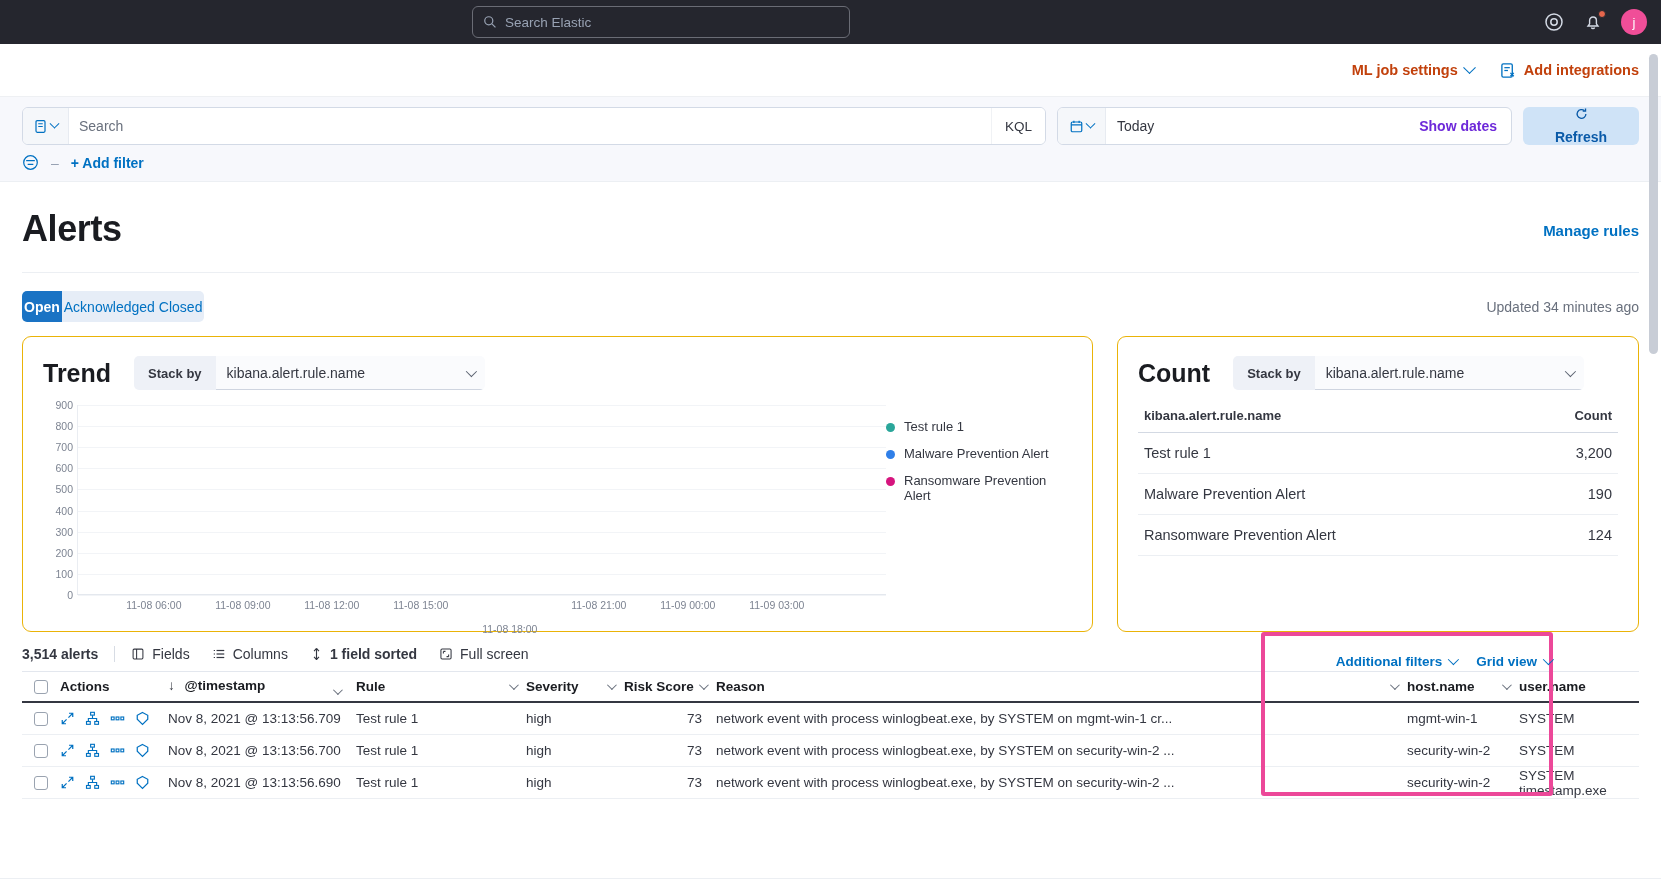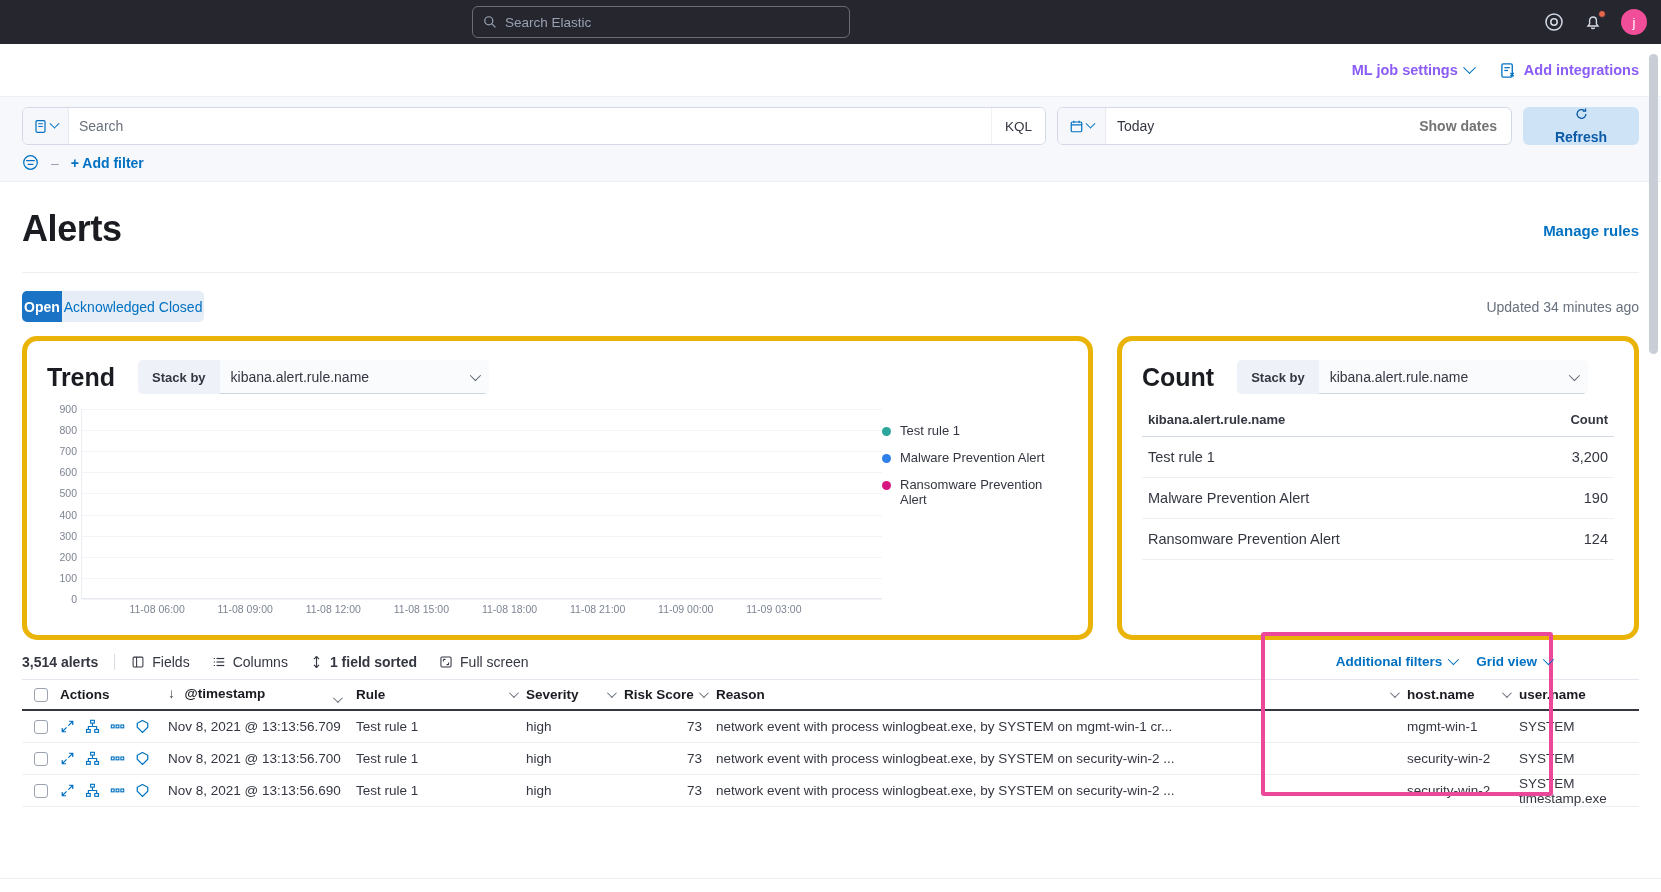--- a/index.html
+++ b/index.html
@@ -26,35 +26,35 @@
   .badge-dot{ position:absolute; top:-1px; right:-2px; width:8px; height:8px; border-radius:50%; background:#e7664c; border:1px solid #25262e;}
   .avatar{
     width:26px;height:26px;border-radius:50%;background:#f04e98;color:#fff;
     display:flex;align-items:center;justify-content:center;font-size:13px;font-weight:400;
   }
   
   .subnav{
     height:53px; background:#fff; border-bottom:1px solid #eef0f3;
     display:flex; align-items:center; justify-content:flex-end; padding-right:22px; gap:26px;
   }
-  .link-btn{ color:#8b5cf6; font-size:14.5px; font-weight:700; display:flex; align-items:center; gap:7px; cursor:pointer;}
+  .link-btn{ color:#c2410c; font-size:14.5px; font-weight:700; display:flex; align-items:center; gap:7px; cursor:pointer;}
   .chev{ display:inline-block; width:9px;height:9px;border-right:1.6px solid #0071c2;border-bottom:1.6px solid #0071c2;transform:rotate(45deg) translate(-2px,-2px);}
   
   .querybar{ background:#f7f8fc; padding:10px 22px 0 22px; border-bottom:1px solid #eceff3;}
   .qrow{ display:flex; gap:11px; align-items:stretch; height:38px;}
   .qsearch{
     flex:1; display:flex; background:#fff; border:1px solid #d3dae6; border-radius:6px; overflow:hidden;
   }
   .qprefix{ width:46px; background:#f5f7fa; border-right:1px solid #e7ebf1; display:flex; align-items:center; justify-content:center; gap:3px; color:#0071c2;}
   .qinput{ flex:1; display:flex; align-items:center; padding-left:10px; color:#69707d; font-size:14px;}
   .qkql{ display:flex; align-items:center; padding:0 13px; color:#343741; font-size:13.5px; background:#fff; border-left:1px solid #f0f2f5;}
   .qdate{ width:455px; display:flex; background:#fff; border:1px solid #d3dae6; border-radius:6px; overflow:hidden;}
   .qdate .qprefix{ width:48px;}
   .qdate-val{ flex:1; display:flex; align-items:center; padding-left:11px; font-size:14px; color:#343741;}
-  .showdates{ display:flex; align-items:center; padding:0 14px; color:#737373; font-size:14px; font-weight:700; cursor:pointer;}
+  .showdates{ display:flex; align-items:center; padding:0 14px; color:#6d28d9; font-size:14px; font-weight:700; cursor:pointer;}
   .refresh{
     width:116px; background:#cfe3f7; border-radius:6px; display:flex; align-items:center;
     justify-content:center; gap:8px; color:#0a5aa8; font-weight:700; font-size:14px; cursor:pointer;flex-direction:column;
   }
   .filterrow{ display:flex; align-items:center; gap:12px; padding:9px 0 10px 0;}
   .addfilter{ color:#0071c2; font-weight:700; font-size:14px; cursor:pointer;}
   .fdash{ color:#98a2b3; }
   
   .pagehead{ padding:26px 22px 0 22px; display:flex; align-items:flex-start; justify-content:space-between;}
   h1.title{ font-size:36px; font-weight:700; color:#1a1c21; letter-spacing:-0.4px;}
@@ -62,21 +62,21 @@
   .hr{ height:1px; background:#eceff3; margin:22px 22px 0 22px;}
   
   .tabsrow{ display:flex; align-items:center; justify-content:space-between; padding:18px 22px 0 22px;}
   .tabs{ display:flex; border-radius:5px; overflow:hidden;}
   .tab{ padding:0 2px; height:31px; display:flex; align-items:center; font-size:14px; cursor:pointer;
         background:#e6edf7; color:#0071c2; font-weight:400;}
   .tab.active{ background:#1a73c4; color:#fff; font-weight:700;}
   .updated{ color:#69707d; font-size:14px;}
   
   .panels{ display:flex; gap:24px; padding:14px 22px 0 22px; align-items:stretch;}
-  .panel{ background:#fff; border:5px solid #eab308; border-radius:15px;}
+  .panel{ background:#fff; border:1px solid #eab308; border-radius:9px;}
   .trend{ flex:1; padding:18px 20px 14px 20px;}
   .count{ width:522px; padding:18px 20px 14px 20px;}
   .panelhead{ display:flex; align-items:center; gap:22px;}
   .panelhead h2{ font-size:25px; font-weight:700; color:#1a1c21;}
   .stackby{ display:flex; border:1px solid transparent; border-radius:6px; overflow:hidden; flex:1; max-width:353px;}
   .stackby .lbl{ background:#eef1f7; color:#343741; font-weight:700; font-size:13px; display:flex; align-items:center; padding:0 14px; height:34px;}
   .stackby .sel{ flex:1; background:#fafbfd; border-bottom:1px solid #cfd5e0; display:flex; align-items:center; justify-content:space-between; padding:0 11px; height:34px; font-size:14px; color:#343741; cursor:pointer;}
   .sel .chev2{ width:8px;height:8px;border-right:1.5px solid #5a6270;border-bottom:1.5px solid #5a6270;transform:rotate(45deg) translateY(-2px);}
   
   .chartwrap{ display:flex; margin-top:14px; height:212px;}
@@ -438,21 +438,21 @@
                 <div class="bar"></div>
               </div>
             </div>
         </div>
         <div class="xaxisline"></div>
         <div class="xlabels" id="xlabels">
             <div class="xlab" style="left: 9.5%;">11-08 06:00</div>
             <div class="xlab" style="left: 20.5%; text-align: center;">11-08 09:00</div>
             <div class="xlab" style="left: 31.5%;">11-08 12:00</div>
             <div class="xlab" style="left: 42.5%;">11-08 15:00</div>
-            <div class="xlab" style="left: 53.5%;">11-08 18:00</div>
+            <div class="xlab" style="left: 53.5%; margin-top: 24px;">11-08 18:00</div>
             <div class="xlab" style="left: 64.5%;">11-08 21:00</div>
             <div class="xlab" style="left: 75.5%;">11-09 00:00</div>
             <div class="xlab" style="left: 86.5%;">11-09 03:00</div>
           </div>
       </div>
       <div class="legend" id="legend">
           <div class="lgi">
             <i class="lgdot" style="background: rgb(42, 166, 154);"></i>
             <span>Test rule 1</span>
           </div>

